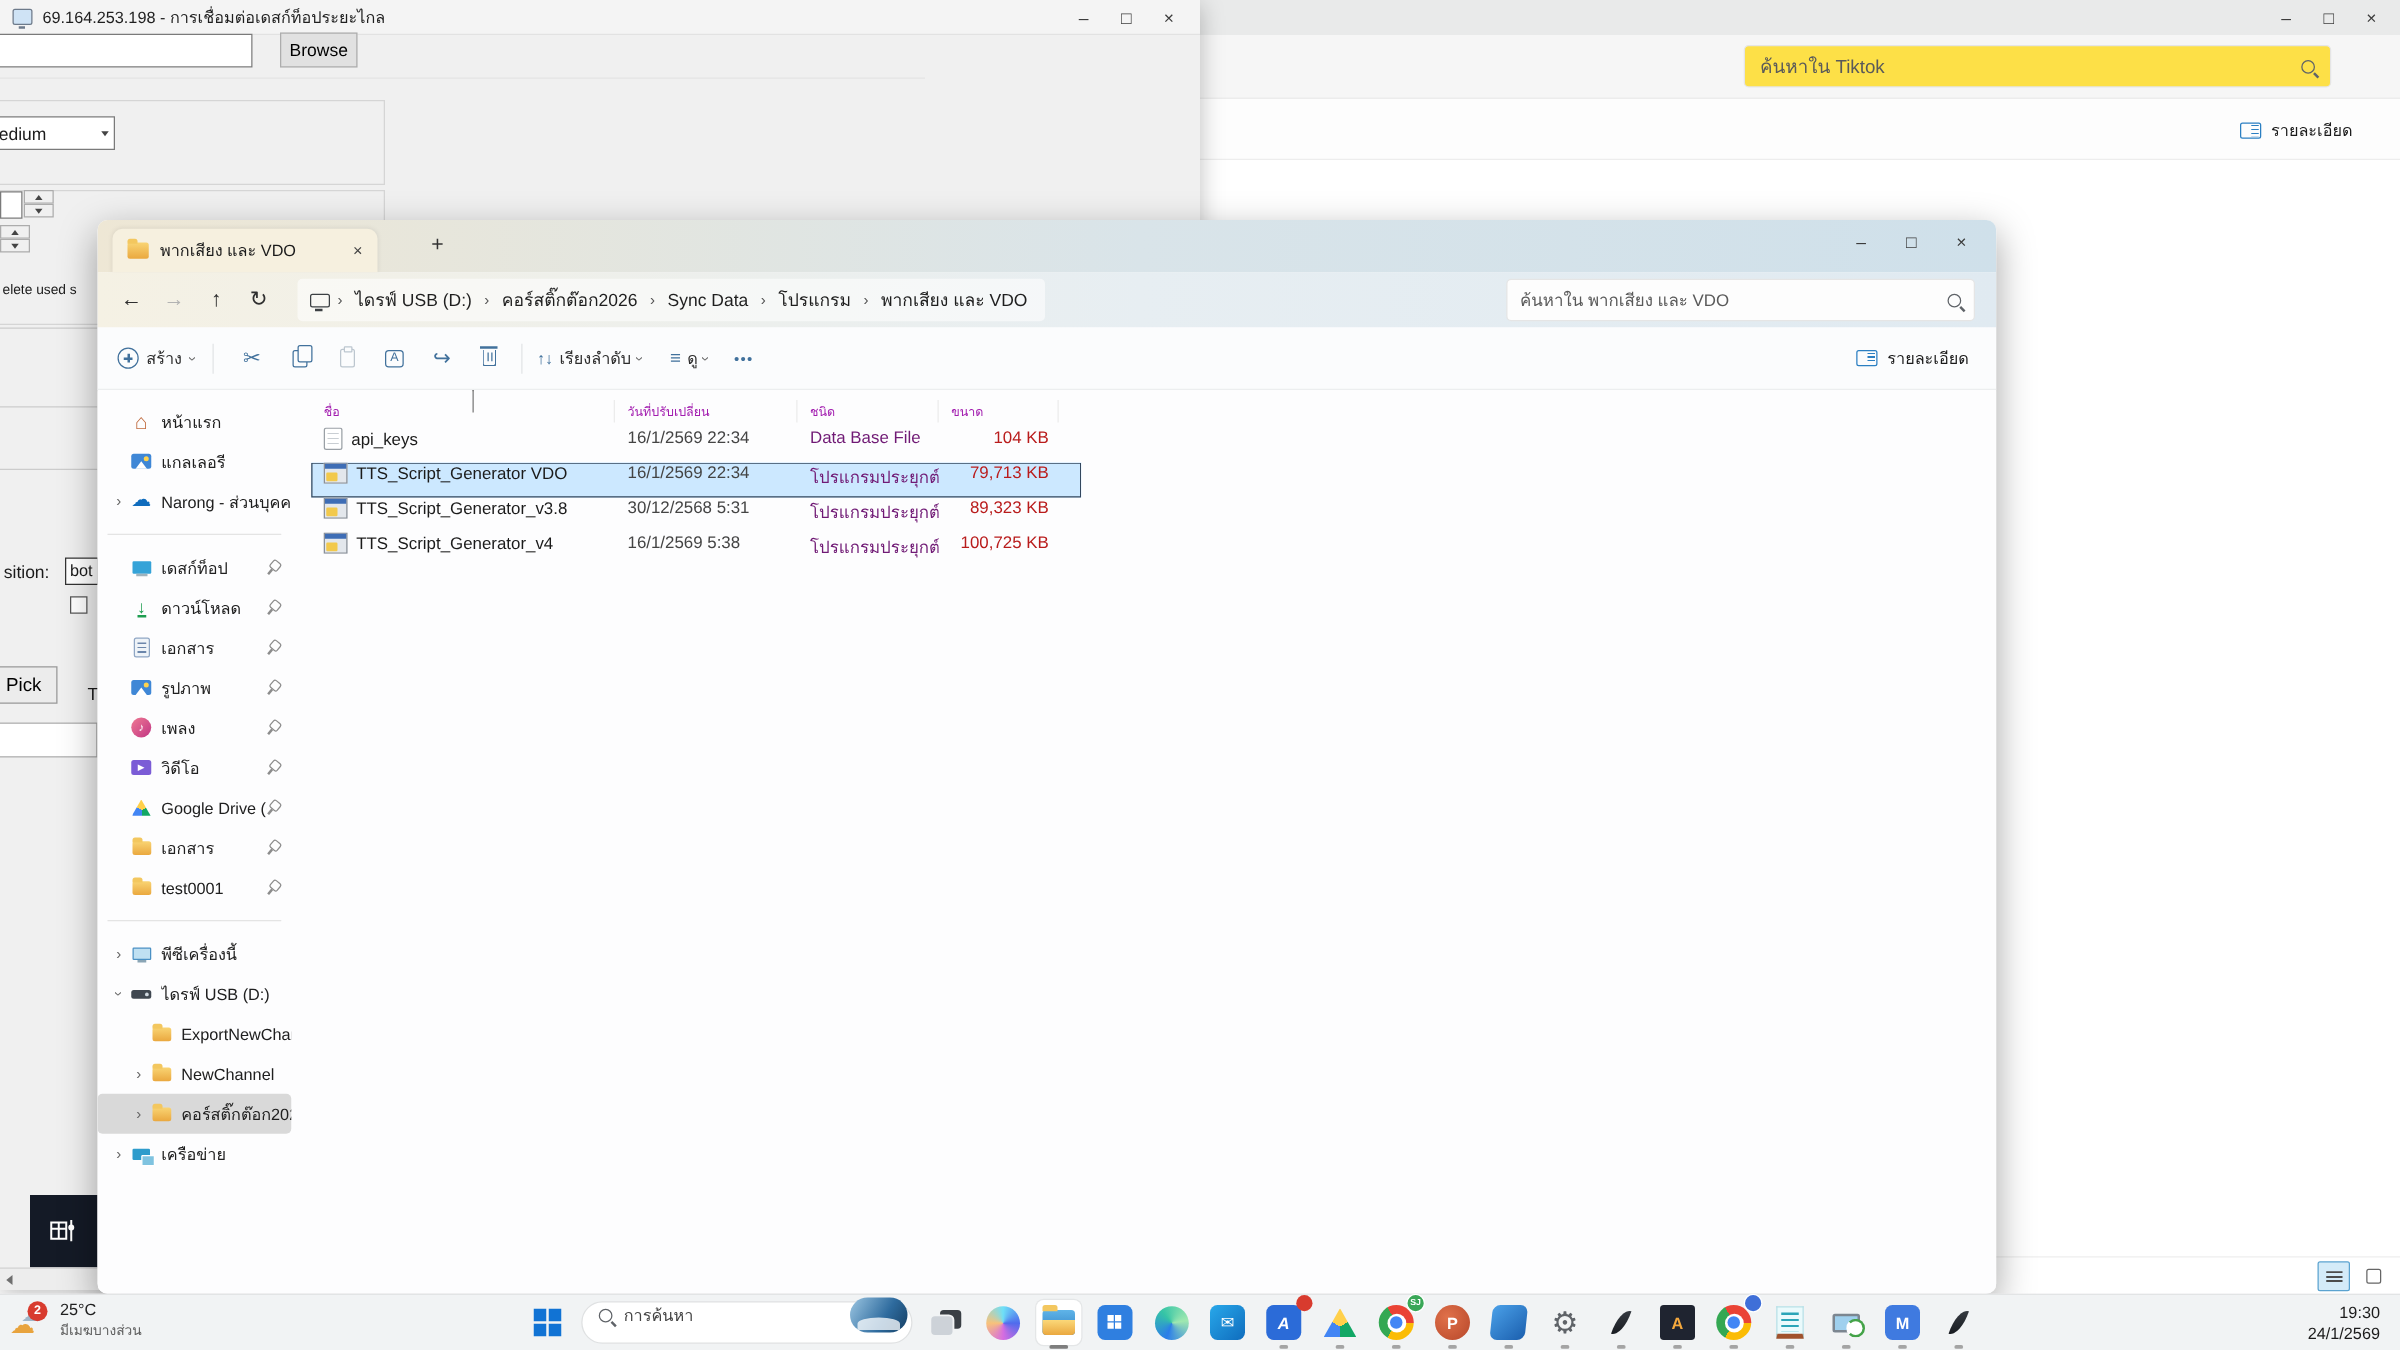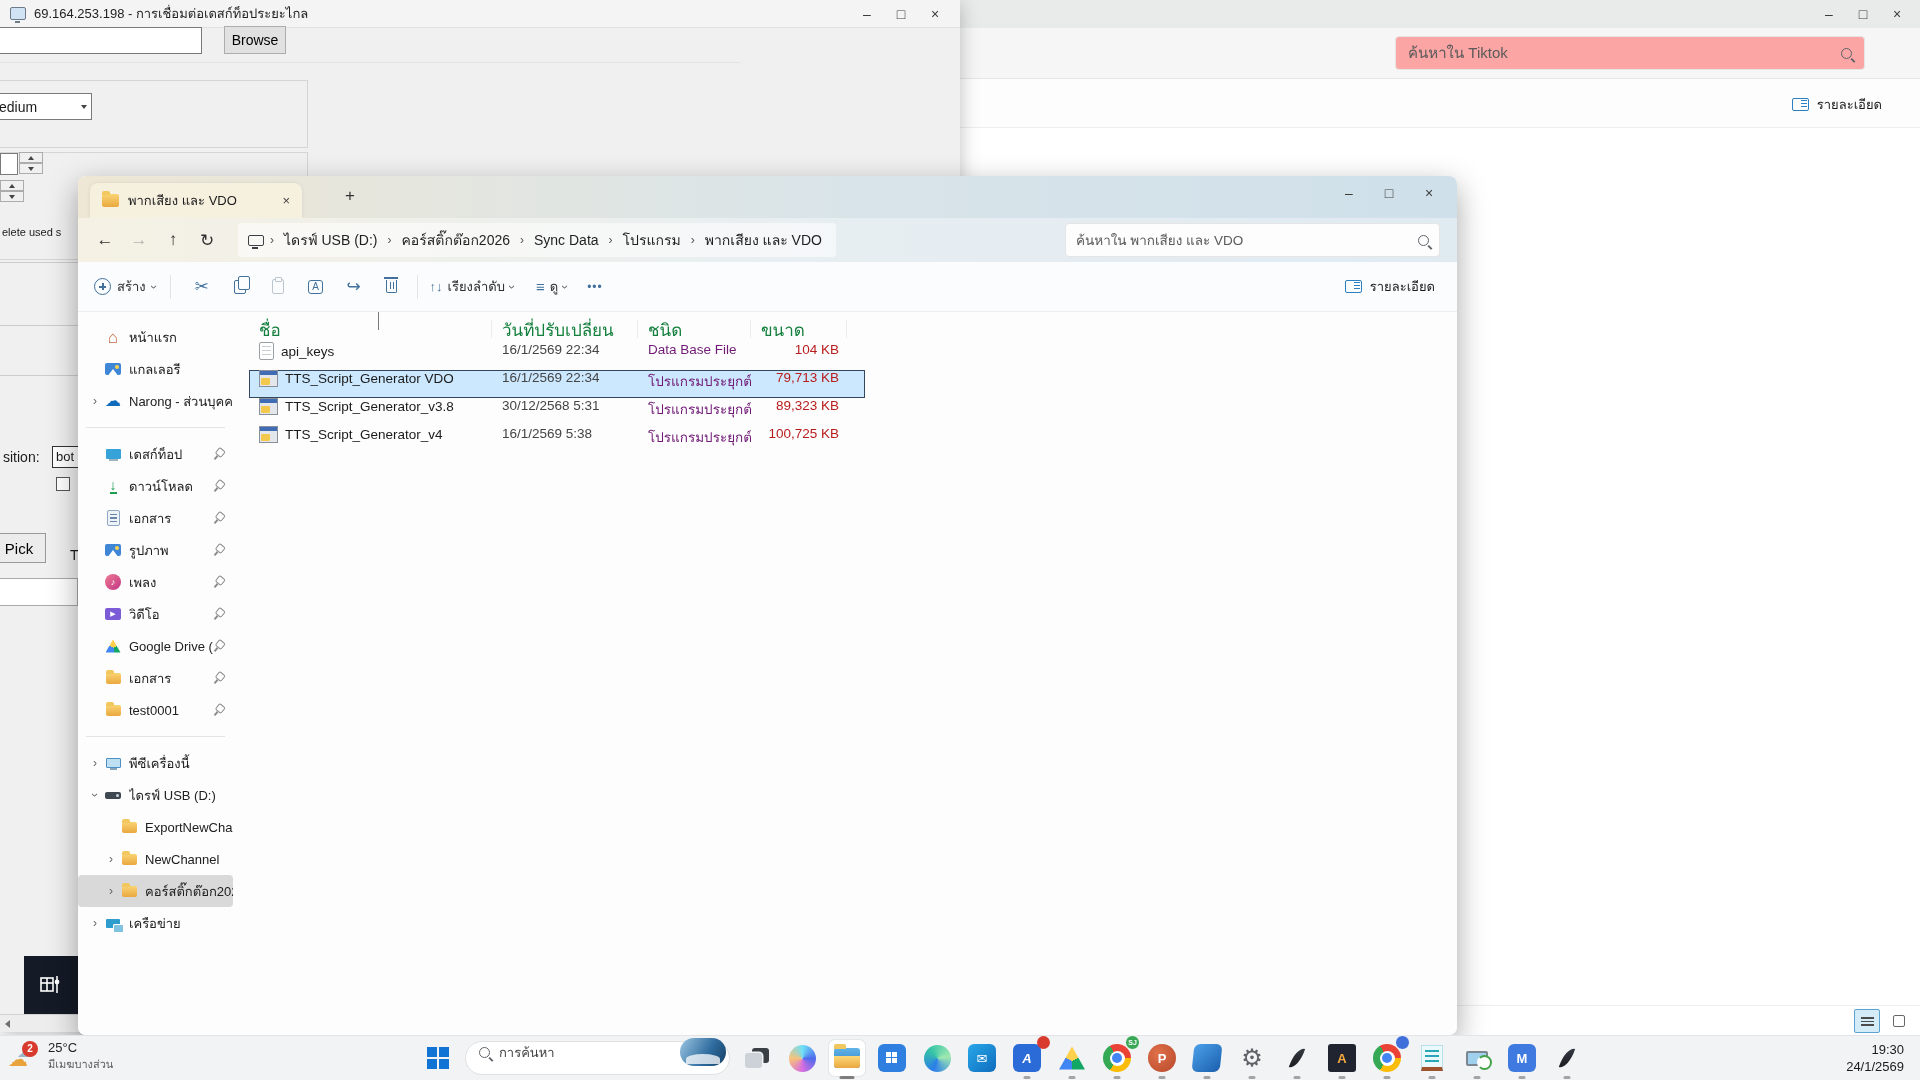--- a/index.html
+++ b/index.html
@@ -7,37 +7,37 @@
   body{font-family:"Liberation Sans","DejaVu Sans",sans-serif;background:#e9ebec;position:relative;color:#1b1b1b}
   .abs{position:absolute}
   .flex{display:flex;align-items:center}
   
   #bgwin{position:absolute;inset:0 0 45px 0;background:#fff}
   #bgwin .titlebar{position:absolute;top:0;left:0;right:0;height:28px;background:#e9eaea}
   .winbtn{width:34px;height:24px;display:flex;align-items:center;justify-content:center;color:#3c3c3c;font-size:14px}
   #bgwin .searchrow{position:absolute;top:28px;left:0;right:0;height:50px;background:#f6f6f6}
   #bgwin .toolrow{position:absolute;top:78px;left:0;right:0;height:50px;background:#fdfdfd;border-top:1px solid #e6e6e6;border-bottom:1px solid #ededed}
   #bgwin .statusbar{position:absolute;bottom:0;left:0;right:0;height:30px;background:#fff;border-top:1px solid #eee}
-  .field{background:#fca5a5;border:1px solid #e5e5e5;border-radius:4px;display:flex;align-items:center;color:#5a5a5a}
+  .field{background:#fde047;border:1px solid #e5e5e5;border-radius:4px;display:flex;align-items:center;color:#5a5a5a}
   .mag{width:11px;height:11px;border:1.6px solid #5f6368;border-radius:50%;position:relative;display:inline-block;flex:none}
   .mag::after{content:"";position:absolute;width:1.6px;height:5px;background:#5f6368;left:10px;top:9px;transform:rotate(-45deg)}
   .panes-ico{width:17px;height:13px;border:1.4px solid #2b7fc2;border-radius:2px;position:relative;flex:none}
   .panes-ico::after{content:"";position:absolute;right:1px;top:1px;bottom:1px;width:6px;background:repeating-linear-gradient(#2b7fc2 0 1px,transparent 1px 3px)}
   
   #rdp{position:absolute;left:0;top:0;width:960px;height:1032px;background:#f0f0f0;box-shadow:0 4px 18px rgba(0,0,0,.25)}
   #rdp .titlebar{position:absolute;top:0;left:0;right:0;height:28px;background:#f4f4f4;border-bottom:1px solid #e2e2e2;display:flex;align-items:center}
   .rdp-ico{width:16px;height:13px;border:1.6px solid #6d7a8a;border-radius:2px;background:#cfe3f5;position:relative;margin:0 8px 0 10px;flex:none}
   .rdp-ico::after{content:"";position:absolute;left:4px;top:13px;width:5px;height:2px;background:#6d7a8a}
   .gbox{position:absolute;border:1px solid #d5d5d5}
   .spinbtn{width:24px;height:11px;background:#f0f0f0;border:1px solid #acacac;display:flex;align-items:center;justify-content:center}
   .tri-up{width:0;height:0;border-left:3px solid transparent;border-right:3px solid transparent;border-bottom:4px solid #444}
   .tri-dn{width:0;height:0;border-left:3px solid transparent;border-right:3px solid transparent;border-top:4px solid #444}
   .tri-left{width:0;height:0;border-top:4px solid transparent;border-bottom:4px solid transparent;border-right:5px solid #6f6f6f}
   
-  #exp{position:absolute;left:78px;top:176px;width:1379px;height:859px;border-radius:8px;box-shadow:0 10px 30px rgba(0,0,0,.35);background:#fdfdfe;overflow:hidden}
+  #exp{position:absolute;left:78px;top:176px;width:1519px;height:859px;border-radius:8px;box-shadow:0 10px 30px rgba(0,0,0,.35);background:#fdfdfe;overflow:hidden}
   #exp .tabbar{position:absolute;top:0;left:0;right:0;height:42px;background:linear-gradient(90deg,#eee7d5,#d9e4e9 55%,#cfe0ea)}
   #exp .tab{position:absolute;left:12px;top:7px;width:212px;height:35px;background:#f6f0df;border-radius:8px 8px 0 0;display:flex;align-items:center;padding:0 8px 0 12px;box-shadow:0 0 4px rgba(0,0,0,.08)}
   #exp .addr{position:absolute;top:42px;left:0;right:0;height:44px;background:linear-gradient(90deg,#f5f1e4,#e7eef2 55%,#e0eaf1)}
   #exp .toolbar{position:absolute;top:86px;left:0;right:0;height:50px;background:#fbfcfd;border-bottom:1px solid #eceeef;display:flex;align-items:center}
   #exp .bodyarea{position:absolute;top:137px;left:0;right:0;bottom:0;background:#fdfdfe;display:flex}
   .navico{width:34px;height:34px;display:flex;align-items:center;justify-content:center;font-size:17px;color:#2f2f2f;border-radius:4px}
   .navico.dis{color:#b3b3b3}
   .tbico{font-size:17px;color:#41719c;display:flex;align-items:center;justify-content:center;width:38px;height:36px;border-radius:4px}
   .tbico.dim{color:#bcc6cf}
   .tbtxt{font-size:13px;color:#2d2d2d}
@@ -55,21 +55,21 @@
   .srow .exp-ch{width:14px;font-size:12px;color:#666;flex:none;text-align:center}
   .srow .sico{width:18px;margin:0 7px 0 2px;display:flex;justify-content:center;flex:none}
   .srow.sel{background:#d9d9d9;border-radius:4px}
   .srow .lbl{white-space:nowrap;overflow:hidden;flex:1}
   .pin{width:12px;height:12px;position:relative;transform:rotate(40deg);flex:none;margin-right:8px}
   .pin::before{content:"";position:absolute;width:6px;height:6px;border:1.6px solid #8c8c8c;border-radius:2px;top:0;left:2px}
   .pin::after{content:"";position:absolute;width:1.6px;height:5px;background:#8c8c8c;top:8px;left:5px}
   .sdiv{height:1px;background:#e4e4e4;margin:10px 8px}
   
   #main{flex:1;position:relative}
-  .hdr{display:flex;height:26px;align-items:center;font-size:17px;color:#15803d;margin-top:3px}
+  .hdr{display:flex;height:26px;align-items:center;font-size:10px;color:#a21caf;margin-top:3px}
   .hcell{padding-left:10px;border-right:1px solid #ececec;height:18px;display:flex;align-items:center}
   .frow{display:flex;height:28px;align-items:flex-start;font-size:13.5px;width:616px;margin-left:16px;position:relative}
   .frow.sel{background:#cce8ff;box-shadow:inset 0 0 0 1px #33475e}
   .fcell{padding-left:10px;white-space:nowrap;overflow:hidden}
   .c-name{width:243px;display:flex;align-items:center;gap:7px}
   .c-date{width:146px;color:#444}
   .c-type{width:113px;color:#701a75}
   .c-size{width:96px;text-align:right;color:#b91c1c;padding-right:8px}
   .ico-db{width:15px;height:18px;background:#fff;border:1px solid #9aa0a6;border-radius:2px;position:relative;flex:none}
   .ico-db::after{content:"";position:absolute;left:2px;top:3px;right:2px;height:10px;background:repeating-linear-gradient(#c9ced3 0 1.5px,transparent 1.5px 4px)}

